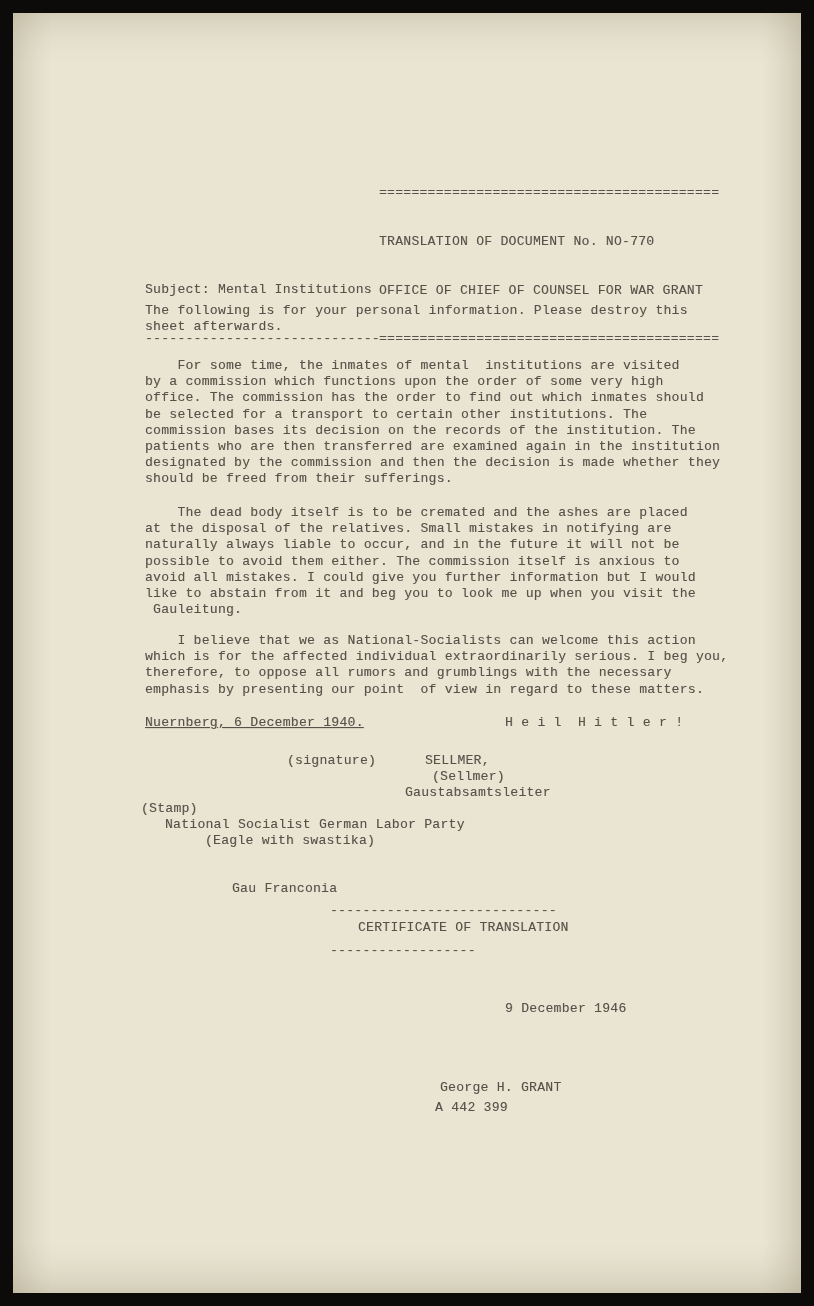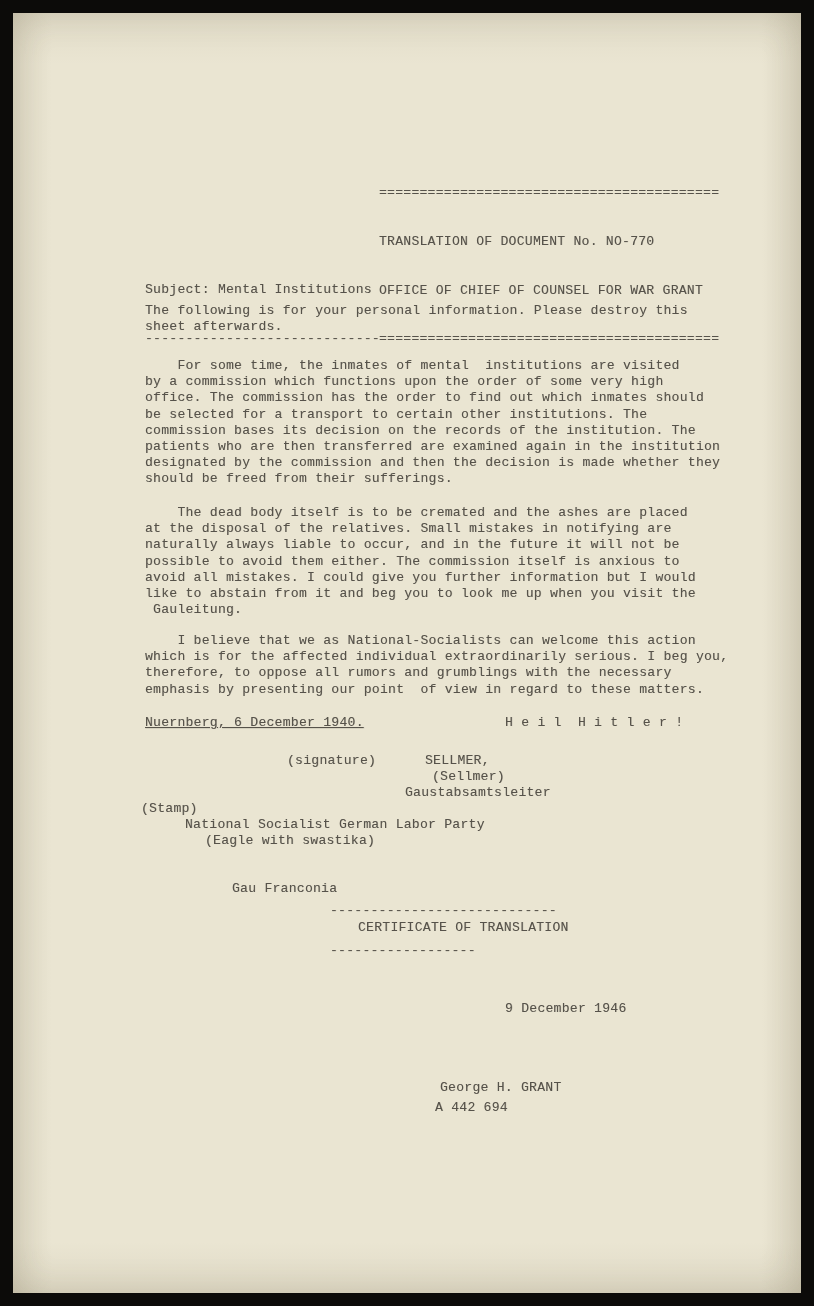--- a/index.html
+++ b/index.html
@@ -78,26 +78,26 @@
 
   <div class="t" style="left:132px; top:702px;text-decoration:underline;">Nuernberg, 6 December 1940.</div>
   <div class="t" style="left:492px; top:702px;">H e i l  H i t l e r !</div>
 
   <div class="t" style="left:246px; top:740px;margin-left:28px;">(signature)</div>
   <div class="t" style="left:412px; top:740px;">SELLMER,</div>
   <div class="t" style="left:419px; top:756px;">(Sellmer)</div>
   <div class="t" style="left:392px; top:772px;">Gaustabsamtsleiter</div>
 
   <div class="t" style="left:128px; top:788px;">(Stamp)</div>
-  <div class="t" style="left:152px; top:804px;margin-left:20px;">National Socialist German Labor Party</div>
+  <div class="t" style="left:152px; top:804px;">National Socialist German Labor Party</div>
   <div class="t" style="left:192px; top:820px;">(Eagle with swastika)</div>
   <div class="t" style="left:219px; top:868px;">Gau Franconia</div>
 
   <div class="t" style="left:317px; top:890px;">----------------------------</div>
   <div class="t" style="left:317px; top:907px;margin-left:28px;">CERTIFICATE OF TRANSLATION</div>
   <div class="t" style="left:317px; top:930px;">------------------</div>
 
   <div class="t" style="left:492px; top:955px;margin-top:33px;">9 December 1946</div>
 
   <div class="t" style="left:427px; top:1067px;">George H. GRANT</div>
-  <div class="t" style="left:422px; top:1087px;">A 442 694</div>
+  <div class="t" style="left:422px; top:1087px;">A 442 399</div>
 
 </div>
 
 </body></html>

